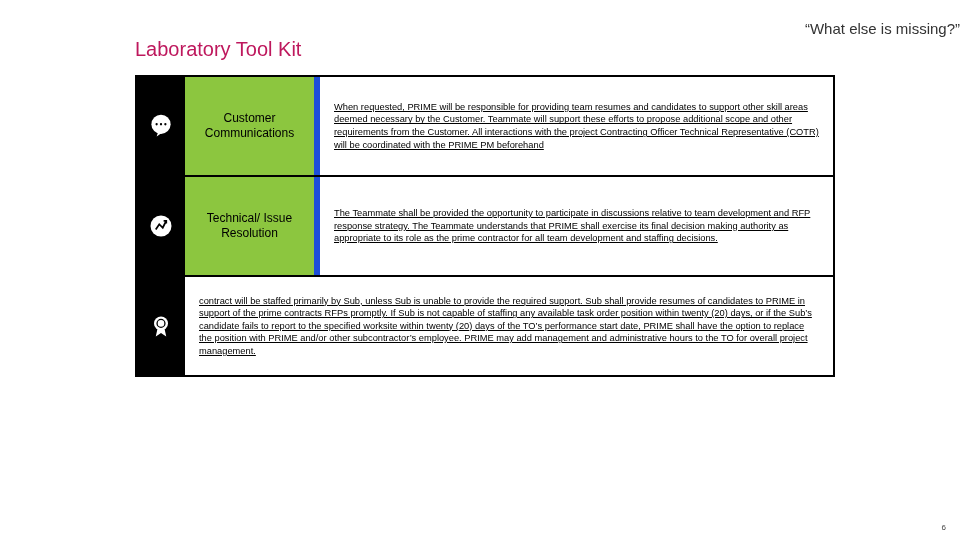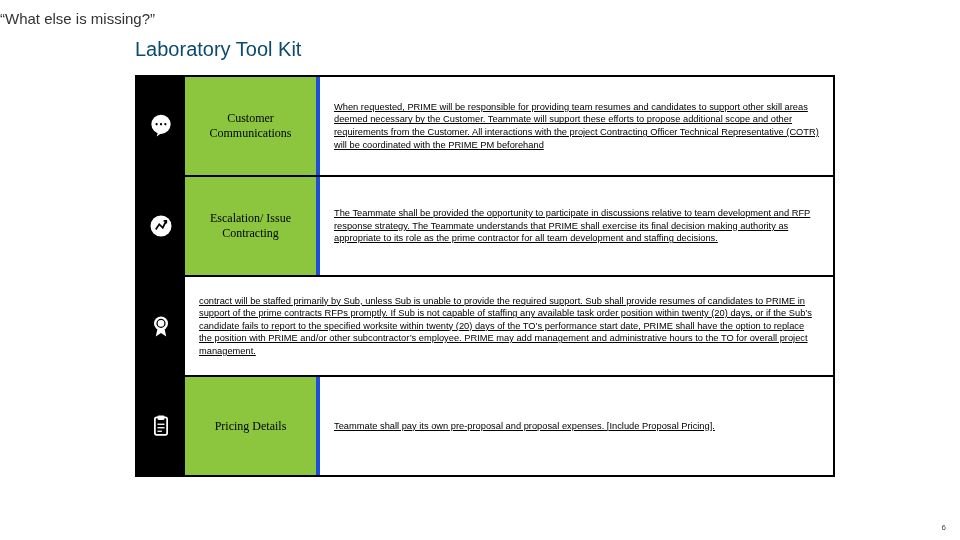--- a/index.html
+++ b/index.html
@@ -8,33 +8,33 @@
     width: 960px;
     height: 540px;
     background: #ffffff;
     font-family: "Segoe UI", Arial, sans-serif;
     color: #000;
     overflow: hidden;
     position: relative;
   }
   .tagline {
     position: absolute;
-    top: 10px;
+    top: 20px;
     width: 100%;
-    text-align: left;
+    text-align: right;
     font-size: 15px;
     color: #333;
   }
   .heading {
     position: absolute;
     top: 38px;
     left: 135px;
     font-size: 20px;
     font-weight: 400;
-    color: #0c4a6e;
+    color: #be185d;
   }
   .table-wrap {
     position: absolute;
     top: 75px;
     left: 135px;
     width: 700px;
     border: 2px solid #000;
     box-sizing: border-box;
   }
   .row {
@@ -57,22 +57,21 @@
     background: #8cc63f;
     display: flex;
     align-items: center;
     justify-content: center;
     text-align: center;
     font-size: 12px;
     color: #000;
     padding: 4px 6px;
     box-sizing: border-box;
     line-height: 1.25;
-    border-right: 4px solid #1d4ed8;
-    font-family: Liberation Serif, serif;
+    border-right: 6px solid #1d4ed8;
   }
   .desc-cell {
     flex: 1 1 auto;
     background: #fff;
     font-size: 9.3px;
     line-height: 1.35;
     color: #000;
     padding: 10px 14px;
     display: flex;
     align-items: center;
@@ -110,44 +109,31 @@
   </div>
 
   <div class="row">
     <div class="icon-cell">
       <svg viewBox="0 0 32 32">
           <circle cx="16" cy="16" r="12" fill="#fff"></circle>
           <path d="M10 20 L14 14 L18 18 L22 10" stroke="#000" stroke-width="2" fill="none"></path>
           <path d="M19 10 L22 10 L22 13" stroke="#000" stroke-width="2" fill="none"></path>
         </svg>
     </div>
-    <div class="label-cell">Escalation/ Issue Contracting</div>
+    <div class="label-cell">Technical/ Issue Resolution</div>
     <div class="desc-cell">The Teammate shall be provided the opportunity to participate in discussions relative to team development and RFP response strategy. The Teammate understands that PRIME shall exercise its final decision making authority as appropriate to its role as the prime contractor for all team development and staffing decisions.</div>
   </div>
 
   <div class="row">
     <div class="icon-cell">
       <svg viewBox="0 0 32 32">
           <circle cx="16" cy="13" r="8" fill="#fff"></circle>
           <circle cx="16" cy="13" r="4.5" fill="none" stroke="#000" stroke-width="1.5"></circle>
           <path d="M12 19 L10 28 L16 24 L22 28 L20 19 Z" fill="#fff"></path>
         </svg>
     </div>
     <div class="desc-cell">contract will be staffed primarily by Sub, unless Sub is unable to provide the required support. Sub shall provide resumes of candidates to PRIME in support of the prime contracts RFPs promptly. If Sub is not capable of staffing any available task order position within twenty (20) days, or if the Sub’s candidate fails to report to the specified worksite within twenty (20) days of the TO’s performance start date, PRIME shall have the option to replace the position with PRIME and/or other subcontractor’s employee. PRIME may add management and administrative hours to the TO for overall project management.</div>
   </div>
 
-  <div class="row">
-    <div class="icon-cell">
-      <svg viewBox="0 0 32 32">
-          <rect x="9" y="6" width="14" height="20" rx="2" fill="none" stroke="#fff" stroke-width="2"></rect>
-          <rect x="12" y="4" width="8" height="5" rx="1.5" fill="#fff"></rect>
-          <line x1="12" y1="14" x2="20" y2="14" stroke="#fff" stroke-width="1.5"></line>
-          <line x1="12" y1="18" x2="20" y2="18" stroke="#fff" stroke-width="1.5"></line>
-          <line x1="12" y1="22" x2="17" y2="22" stroke="#fff" stroke-width="1.5"></line>
-        </svg>
-    </div>
-    <div class="label-cell">Pricing Details</div>
-    <div class="desc-cell">Teammate shall pay its own pre-proposal and proposal expenses. [Include Proposal Pricing].</div>
-  </div>
 
 </div>
 
 <div class="slide-number">6</div>
 
 </body></html>

